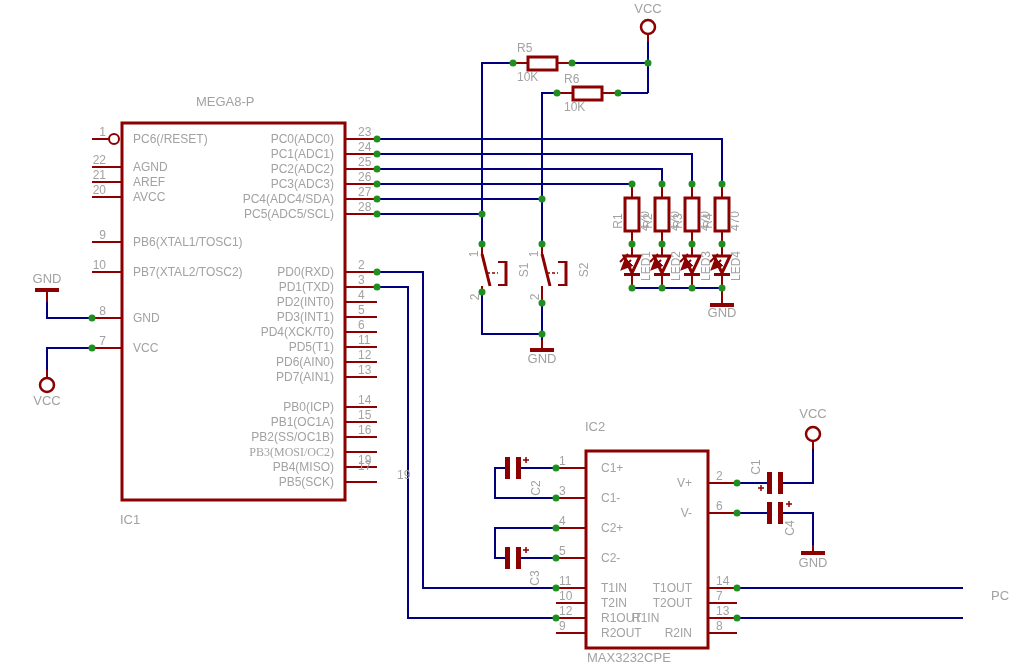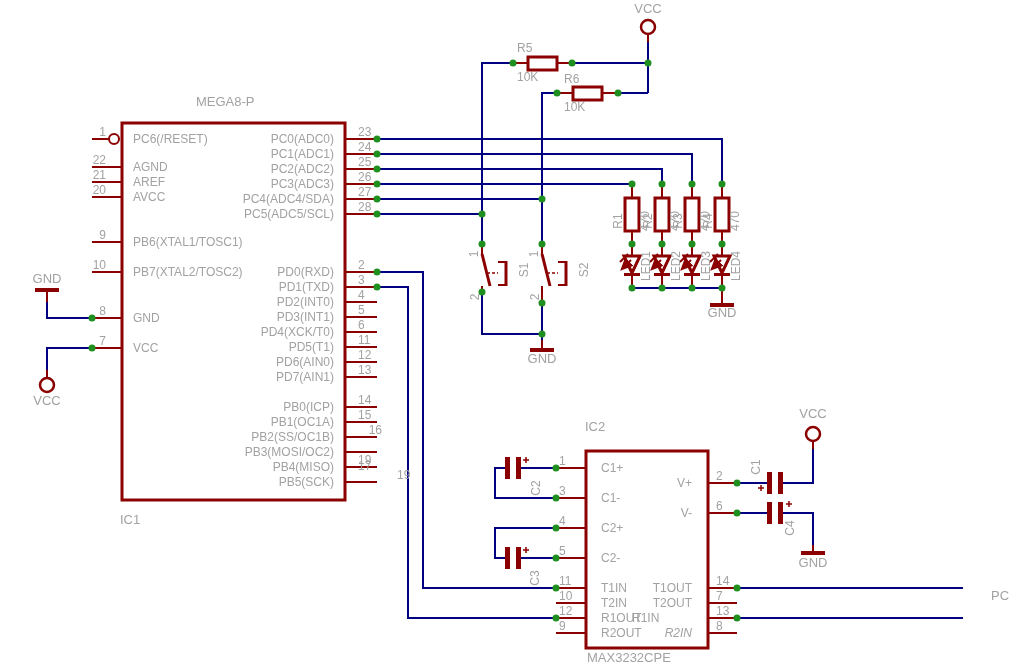--- a/index.html
+++ b/index.html
@@ -326,24 +326,24 @@
     <div class="lbl" style="left: 358px; top: 333px; width: 24px; text-align: left;">11</div>
     <div class="lbl" style="left: 190px; width: 144px; text-align: right; top: 340px;">PD5(T1)</div>
     <div class="lbl" style="left: 358px; top: 348px; width: 24px; text-align: left;">12</div>
     <div class="lbl" style="left: 190px; width: 144px; text-align: right; top: 355px;">PD6(AIN0)</div>
     <div class="lbl" style="left: 358px; top: 363px; width: 24px; text-align: left;">13</div>
     <div class="lbl" style="left: 190px; width: 144px; text-align: right; top: 370px;">PD7(AIN1)</div>
     <div class="lbl" style="left: 358px; top: 393px; width: 24px; text-align: left;">14</div>
     <div class="lbl" style="left: 190px; width: 144px; text-align: right; top: 400px;">PB0(ICP)</div>
     <div class="lbl" style="left: 358px; top: 408px; width: 24px; text-align: left;">15</div>
     <div class="lbl" style="left: 190px; width: 144px; text-align: right; top: 415px;">PB1(OC1A)</div>
-    <div class="lbl" style="left: 358px; top: 423px; width: 24px; text-align: right;">16</div>
+    <div class="lbl" style="left: 358px; top: 423px; width: 24px; text-align: left;">16</div>
     <div class="lbl" style="left: 190px; width: 144px; text-align: right; top: 430px;">PB2(SS/OC1B)</div>
     <div class="lbl" style="left: 358px; top: 438px; width: 24px; text-align: left; margin-top: 21px;">17</div>
-    <div class="lbl" style="left: 190px; width: 144px; text-align: right; top: 445px;">PB3(MOSI/OC2)</div>
+    <div class="lbl" style="left: 190px; width: 144px; text-align: right; top: 445px; font-family: Liberation Serif, serif;">PB3(MOSI/OC2)</div>
     <div class="lbl" style="left: 358px; top: 453px; width: 24px; text-align: left;">19</div>
     <div class="lbl" style="left: 190px; width: 144px; text-align: right; top: 460px;">PB4(MISO)</div>
     <div class="lbl" style="left: 358px; top: 468px; width: 24px; text-align: left; margin-left: 39px;">19</div>
     <div class="lbl" style="left: 190px; width: 144px; text-align: right; top: 475px;">PB5(SCK)</div>
     <div class="lbl" style="left: 559px; top: 454px; width: 22px; text-align: left;">1</div>
     <div class="lbl" style="left: 601px; top: 461px;">C1+</div>
     <div class="lbl" style="left: 559px; top: 484px; width: 22px; text-align: left;">3</div>
     <div class="lbl" style="left: 601px; top: 491px;">C1-</div>
     <div class="lbl" style="left: 559px; top: 514px; width: 22px; text-align: left;">4</div>
     <div class="lbl" style="left: 601px; top: 521px;">C2+</div>
@@ -361,14 +361,14 @@
     <div class="lbl" style="left: 632px; width: 60px; text-align: right; top: 476px;">V+</div>
     <div class="lbl" style="left: 716px; top: 499px; width: 20px; text-align: left;">6</div>
     <div class="lbl" style="left: 632px; width: 60px; text-align: right; top: 506px;">V-</div>
     <div class="lbl" style="left: 716px; top: 574px; width: 20px; text-align: left;">14</div>
     <div class="lbl" style="left: 632px; width: 60px; text-align: right; top: 581px;">T1OUT</div>
     <div class="lbl" style="left: 716px; top: 589px; width: 20px; text-align: left;">7</div>
     <div class="lbl" style="left: 632px; width: 60px; text-align: right; top: 596px;">T2OUT</div>
     <div class="lbl" style="left: 716px; top: 604px; width: 20px; text-align: left;">13</div>
     <div class="lbl" style="left: 632px; width: 60px; top: 611px;">R1IN</div>
     <div class="lbl" style="left: 716px; top: 619px; width: 20px; text-align: left;">8</div>
-    <div class="lbl" style="left: 632px; width: 60px; text-align: right; top: 626px; font-style: italic;">R2IN</div>
+    <div class="lbl" style="left: 632px; width: 60px; text-align: right; top: 626px;">R2IN</div>
   </div>
 
 </body></html>

